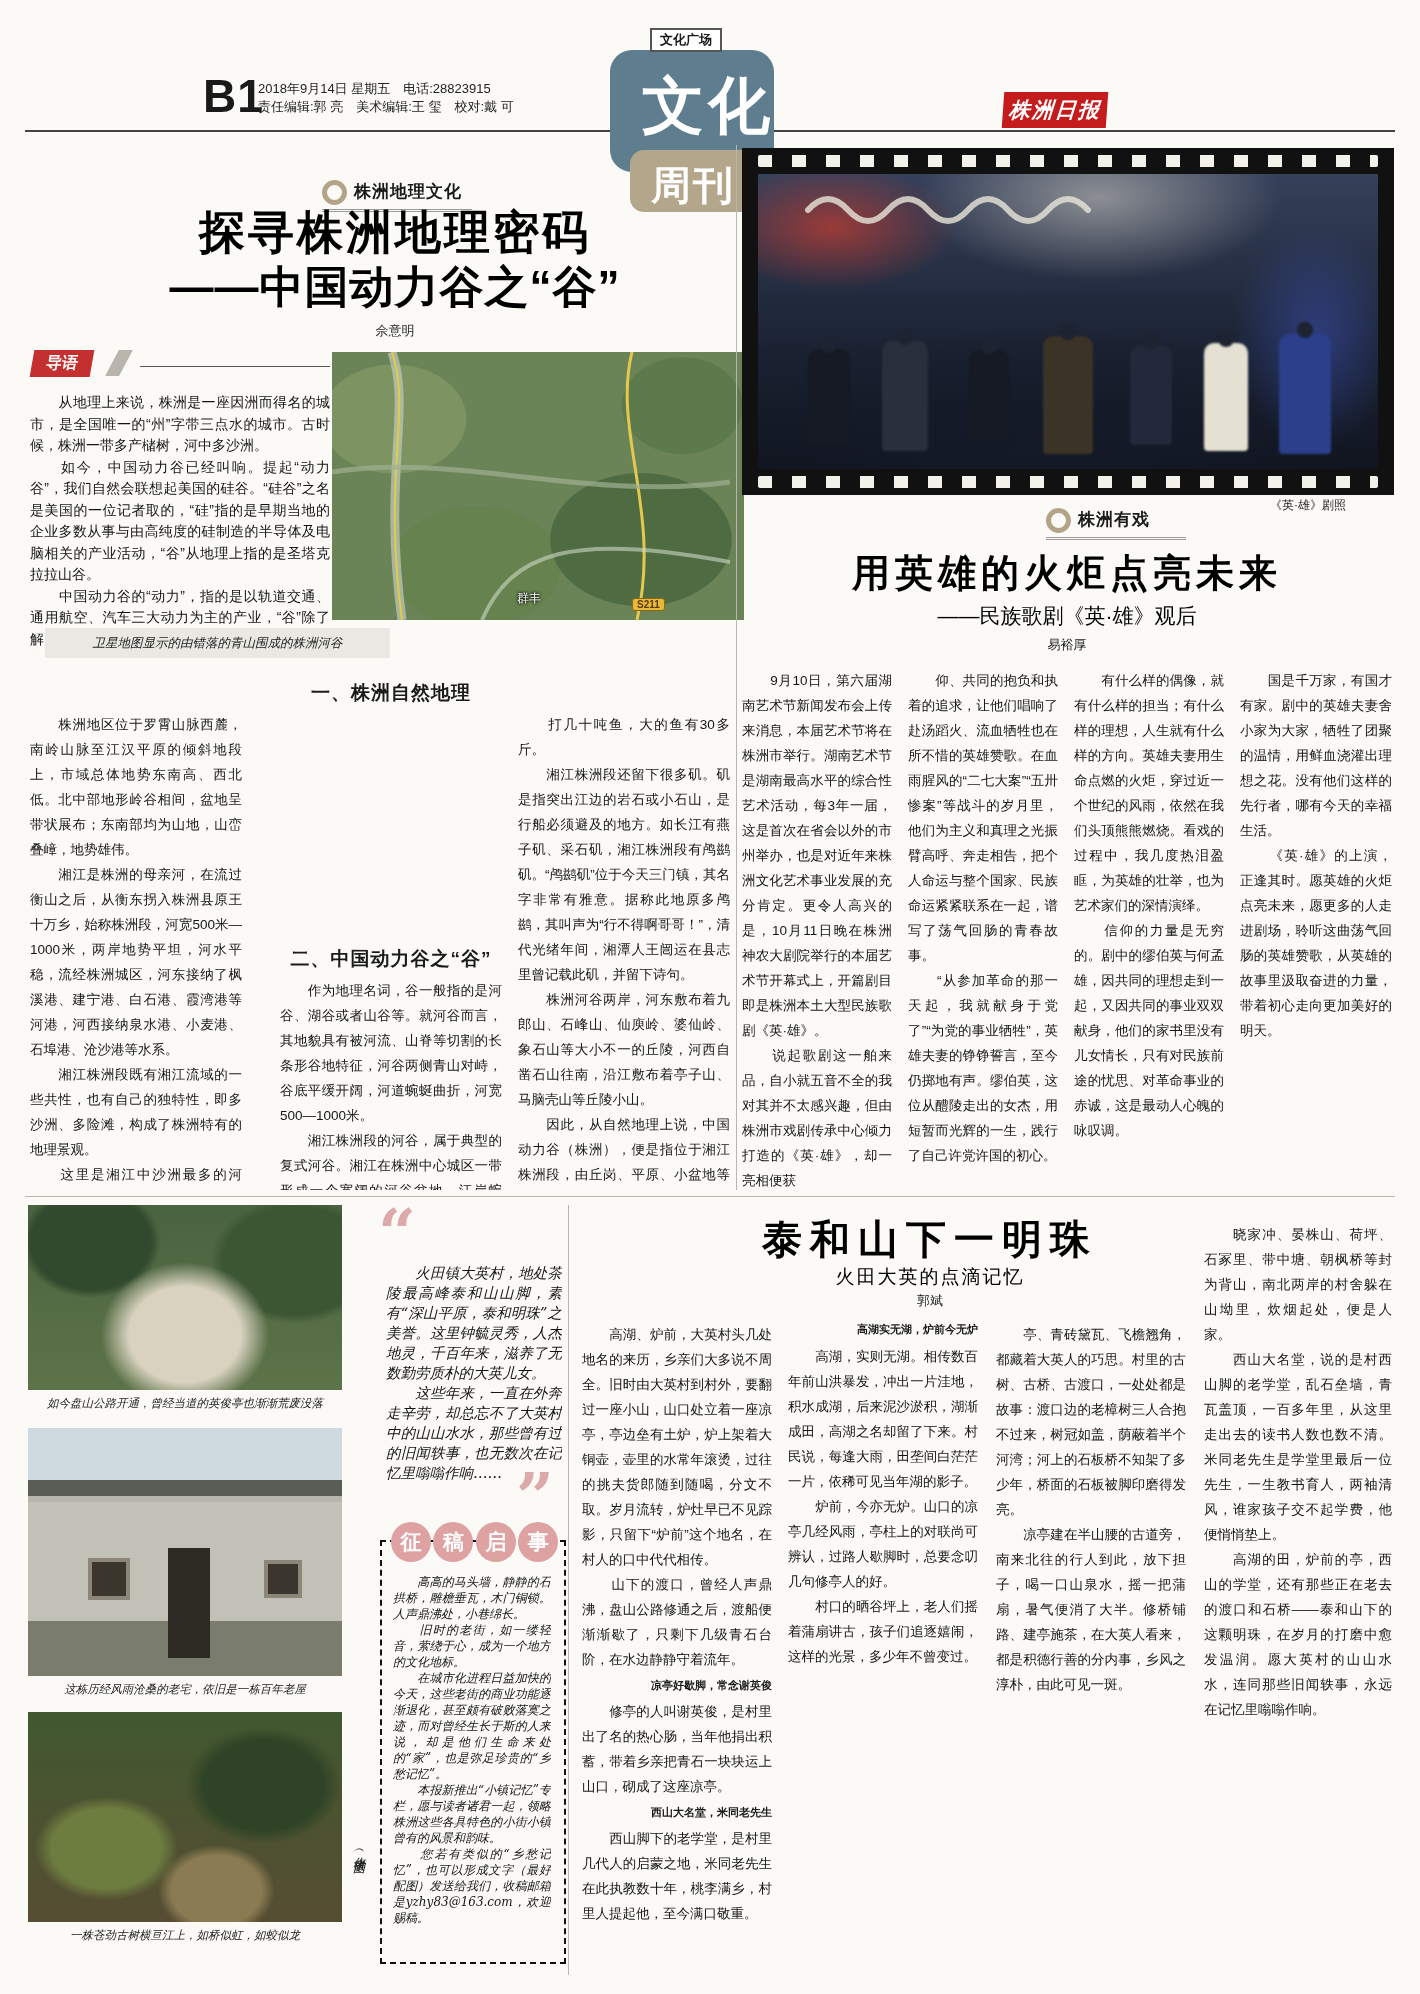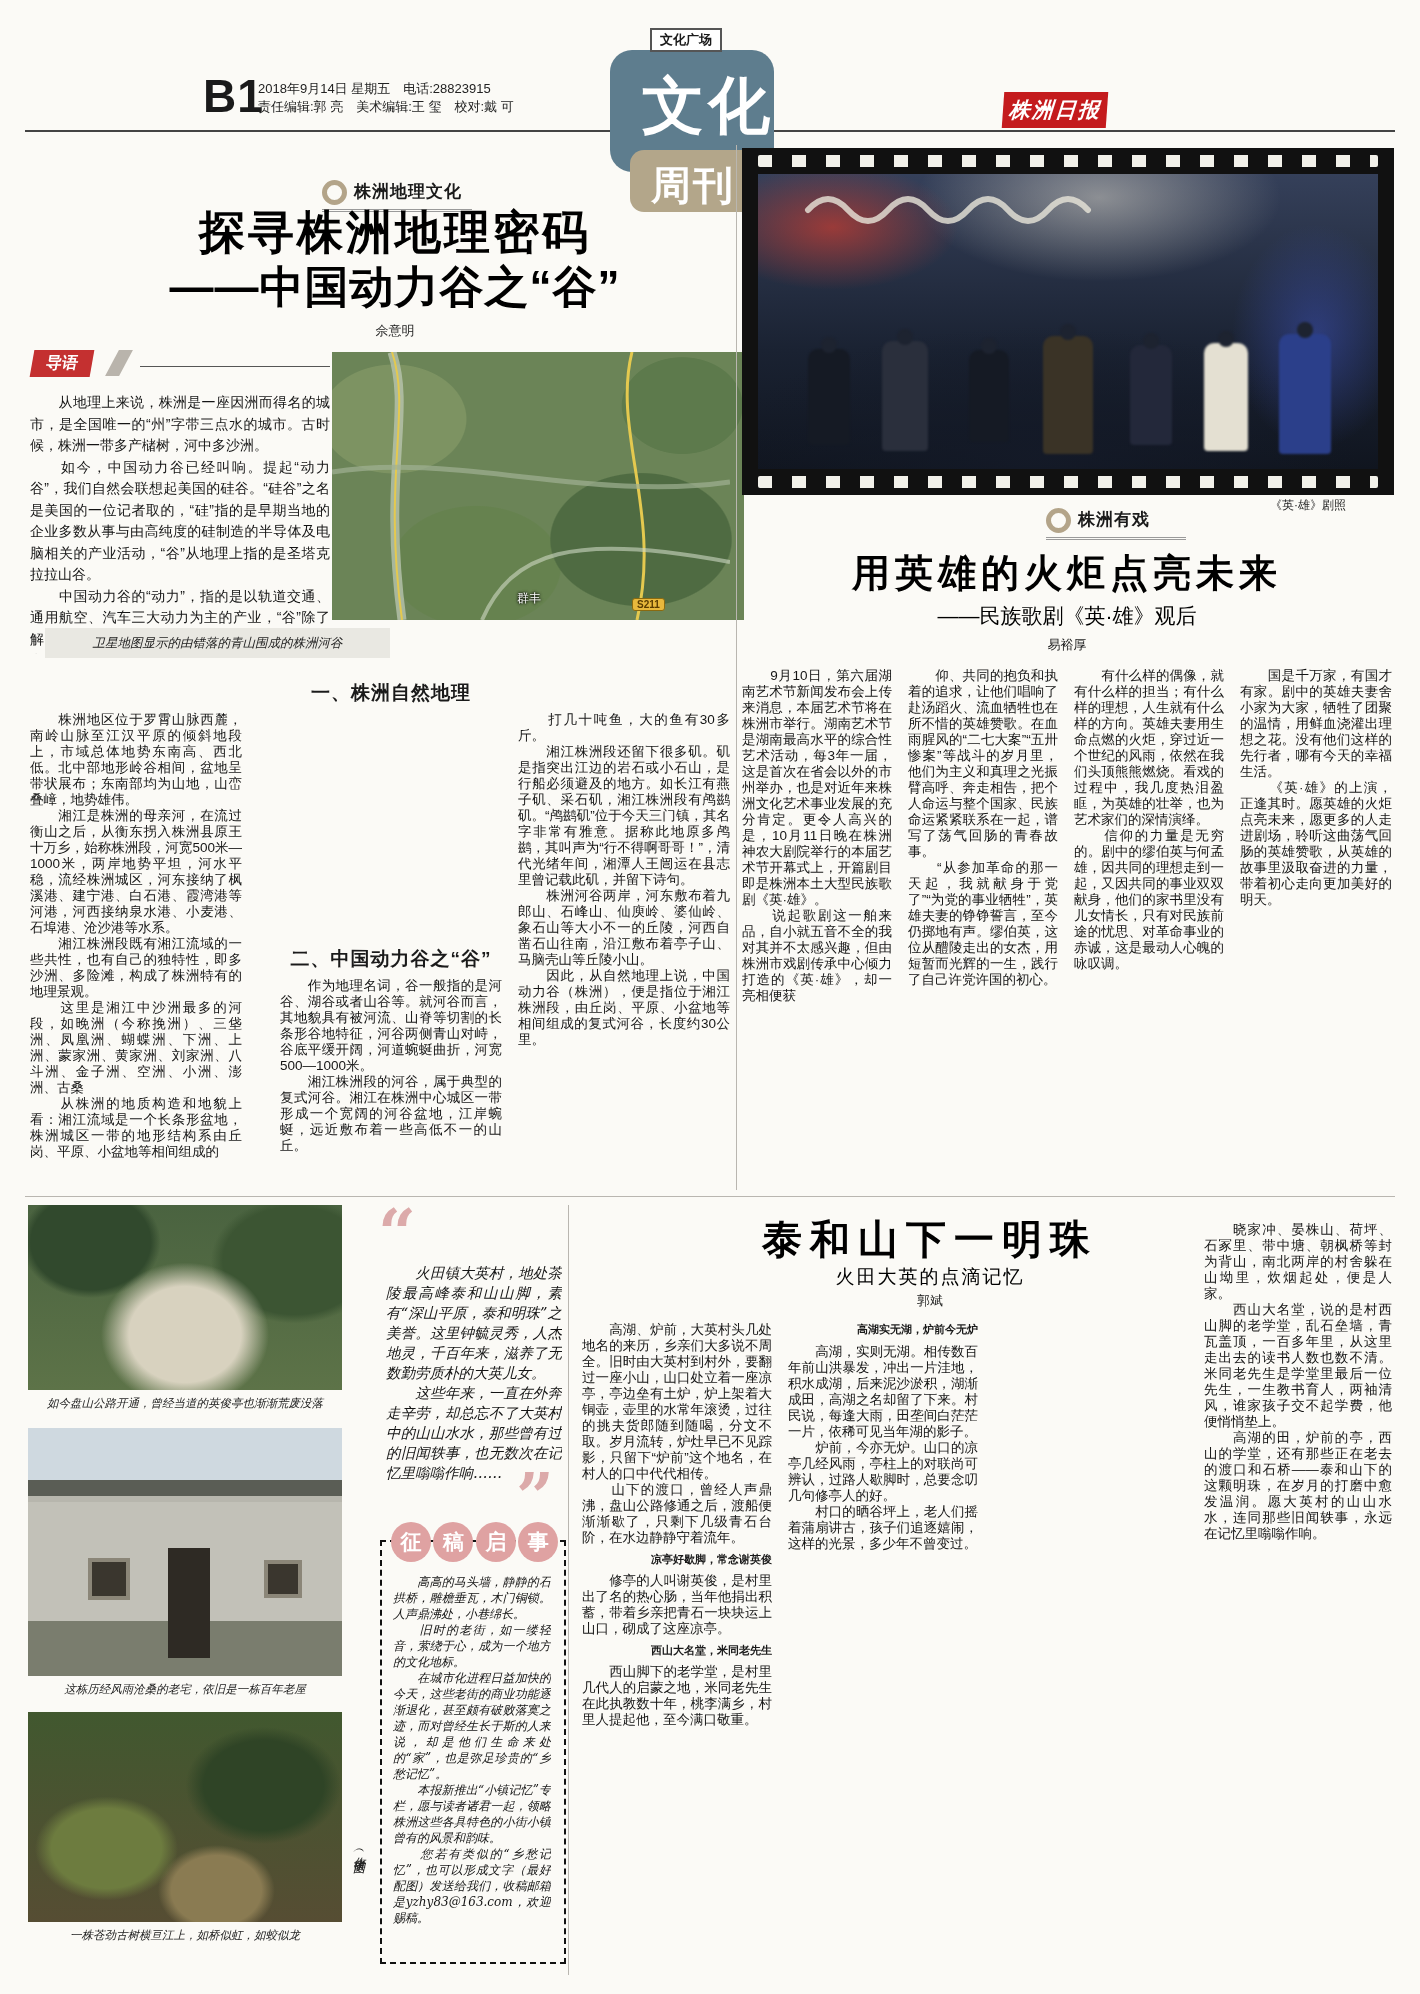--- a/index.html
+++ b/index.html
@@ -1,20 +1,20 @@
 <!DOCTYPE html>
 <html><head>
 <meta charset="utf-8">
 <style>
   html,body{margin:0;padding:0;background:#e8e7e3;}
   #page{position:relative;width:1420px;height:1994px;background:#fbfaf6;margin:0 auto;
         font-family:"Liberation Sans","DejaVu Sans",sans-serif;color:#1a1a1a;overflow:hidden;}
   .abs{position:absolute;}
   .col{position:absolute;text-align:justify;overflow:hidden;white-space:pre-line;
-       font-size:13.5px;line-height:16px;color:#141414;}
+       font-size:13.5px;line-height:25px;color:#141414;}
   .serifit{font-family:"DejaVu Serif","Liberation Serif",serif;font-style:italic;}
   
   .edition{font-size:46px;font-weight:bold;letter-spacing:1px;}
   .hline{font-size:13px;color:#222;}
   .rule{position:absolute;background:#444;height:2px;}
   
   .badge-blue{position:absolute;background:#5e7d8e;border-radius:22px;}
   .badge-tan{position:absolute;background:#b3a68a;border-radius:14px;}
   .badge-txt{color:#fff;font-weight:bold;text-align:center;}
   .badge-top{position:absolute;background:#fff;border:2px solid #555;font-size:13px;font-weight:bold;
@@ -232,17 +232,19 @@
     <div class="subbold">凉亭好歇脚，常念谢英俊</div>
     <div class="col" style="position:static;width:190px;">　　修亭的人叫谢英俊，是村里出了名的热心肠，当年他捐出积蓄，带着乡亲把青石一块块运上山口，砌成了这座凉亭。</div>
     <div class="subbold">西山大名堂，米同老先生</div>
     <div class="col" style="position:static;width:190px;">　　西山脚下的老学堂，是村里几代人的启蒙之地，米同老先生在此执教数十年，桃李满乡，村里人提起他，至今满口敬重。</div>
   </div>
 
   <div class="abs subbold" style="left:788px;top:1316px;width:190px;">高湖实无湖，炉前今无炉</div>
   <div class="col" style="left:788px;top:1344px;width:190px;height:631px;">　　高湖，实则无湖。相传数百年前山洪暴发，冲出一片洼地，积水成湖，后来泥沙淤积，湖渐成田，高湖之名却留了下来。村民说，每逢大雨，田垄间白茫茫一片，依稀可见当年湖的影子。
 　　炉前，今亦无炉。山口的凉亭几经风雨，亭柱上的对联尚可辨认，过路人歇脚时，总要念叨几句修亭人的好。
 　　村口的晒谷坪上，老人们摇着蒲扇讲古，孩子们追逐嬉闹，这样的光景，多少年不曾变过。</div>
+  <div class="col" style="left:996px;top:1322px;width:190px;height:653px;">　　亭、青砖黛瓦、飞檐翘角，都藏着大英人的巧思。村里的古树、古桥、古渡口，一处处都是故事：渡口边的老樟树三人合抱不过来，树冠如盖，荫蔽着半个河湾；河上的石板桥不知架了多少年，桥面的石板被脚印磨得发亮。
+　　凉亭建在半山腰的古道旁，南来北往的行人到此，放下担子，喝一口山泉水，摇一把蒲扇，暑气便消了大半。修桥铺路、建亭施茶，在大英人看来，都是积德行善的分内事，乡风之淳朴，由此可见一斑。</div>
   <div class="col" style="left:1204px;top:1222px;width:188px;height:753px;">　　晓家冲、晏株山、荷坪、石冢里、带中塘、朝枫桥等封为背山，南北两岸的村舍躲在山坳里，炊烟起处，便是人家。
 　　西山大名堂，说的是村西山脚的老学堂，乱石垒墙，青瓦盖顶，一百多年里，从这里走出去的读书人数也数不清。米同老先生是学堂里最后一位先生，一生教书育人，两袖清风，谁家孩子交不起学费，他便悄悄垫上。
 　　高湖的田，炉前的亭，西山的学堂，还有那些正在老去的渡口和石桥——泰和山下的这颗明珠，在岁月的打磨中愈发温润。愿大英村的山山水水，连同那些旧闻轶事，永远在记忆里嗡嗡作响。</div>
 
 </div>
 
 </body></html>

